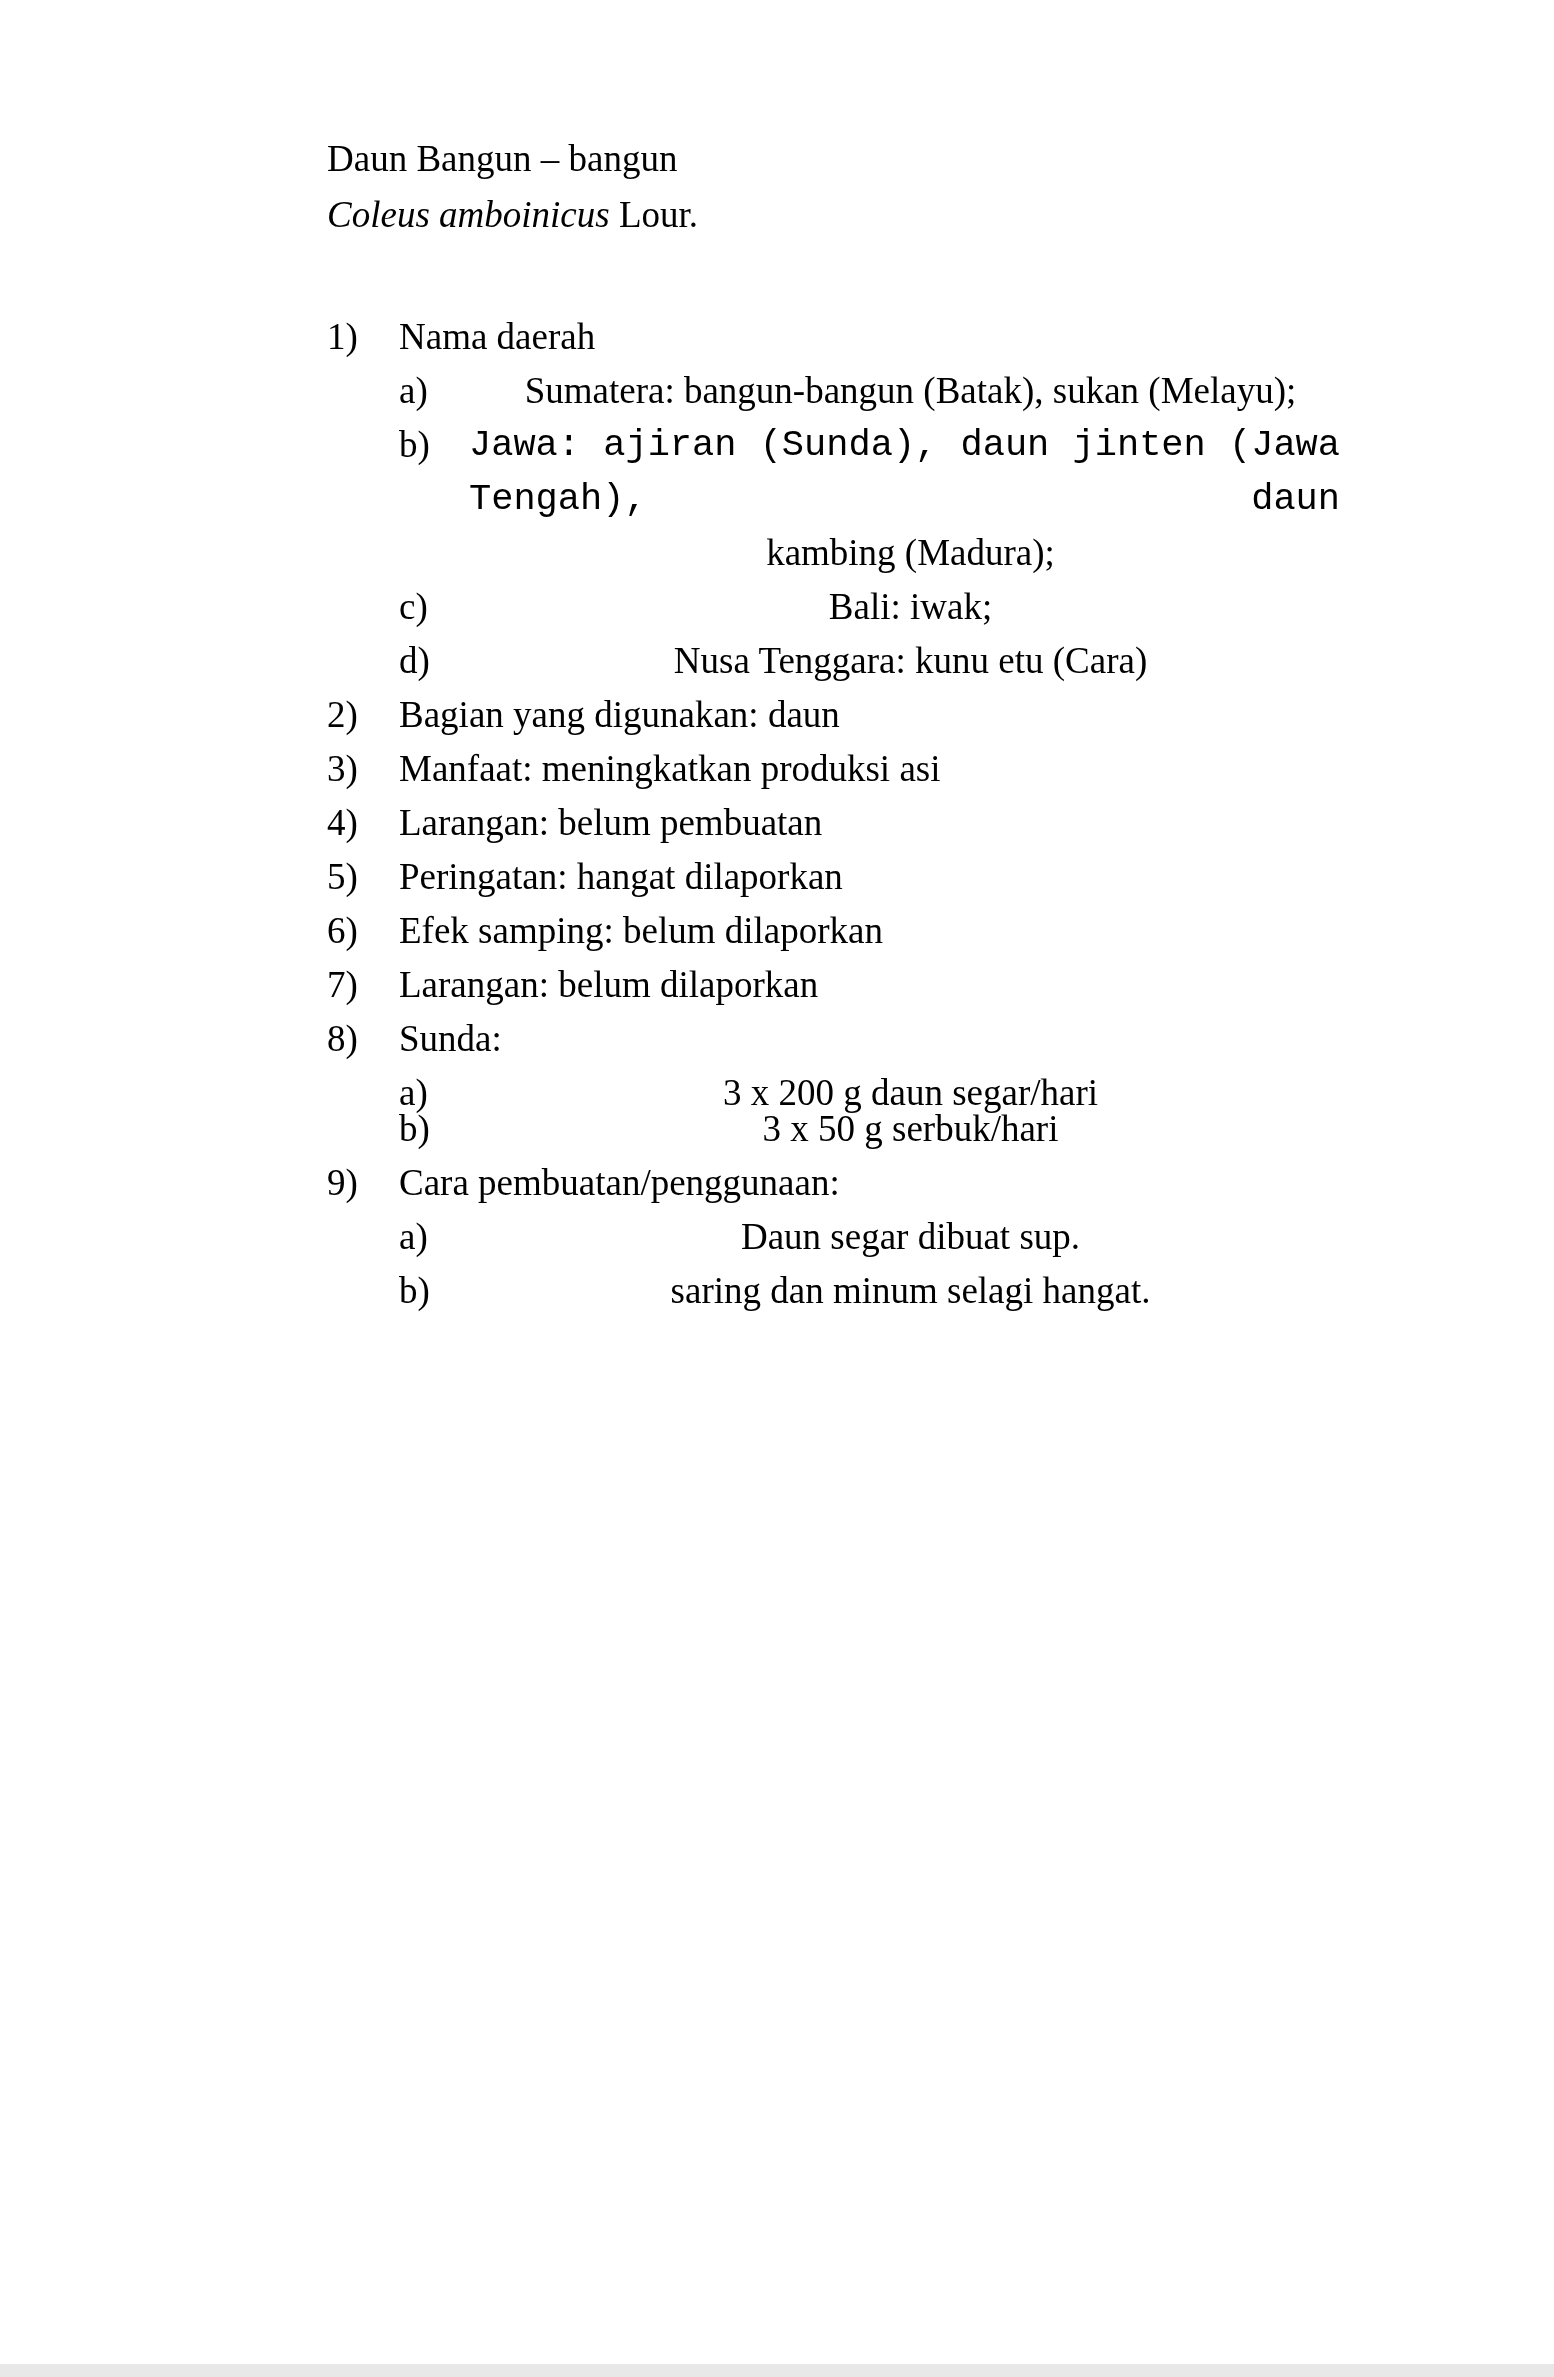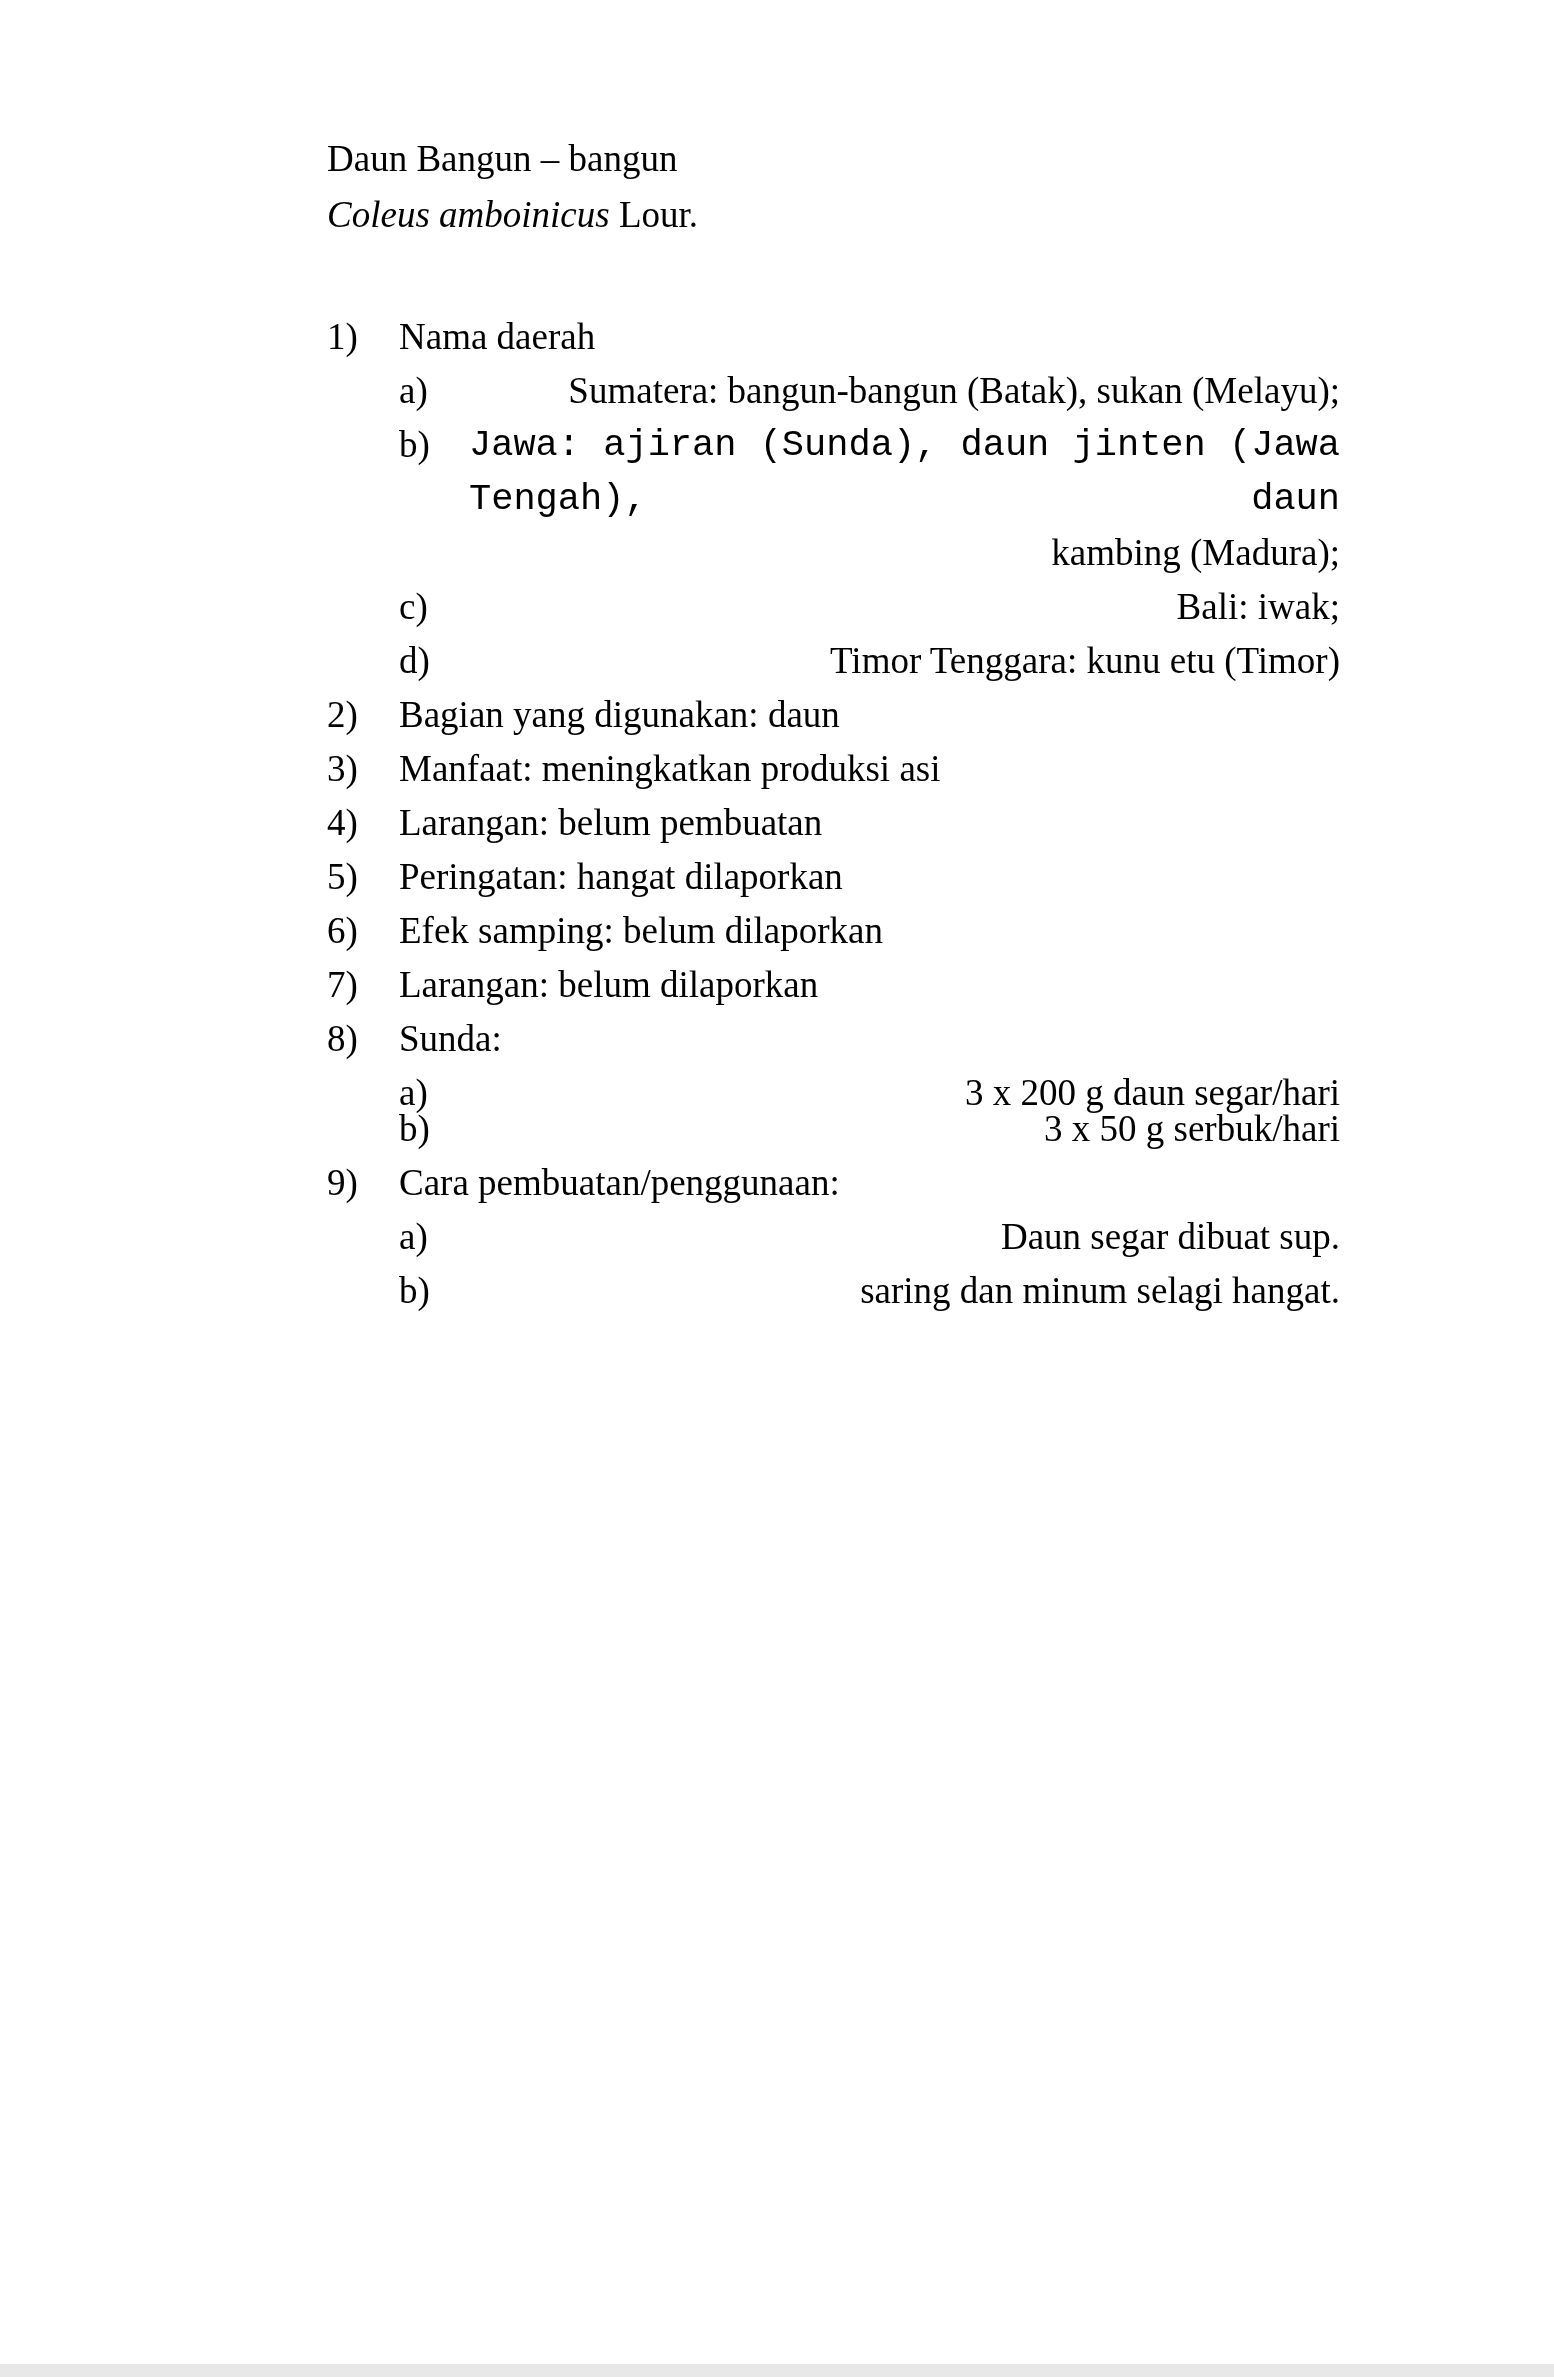--- a/index.html
+++ b/index.html
@@ -31,21 +31,21 @@
   .row.sub .num { width: 70px; flex: 0 0 70px; }
   .row .txt { flex: 1 1 auto; min-width: 0; }
   .row.tight { margin-top: -18.3px; }
 
   .jline {
     text-align: justify;
     text-align-last: justify;
     font-family: Liberation Mono, monospace;
   }
   .jline.wide { margin-right: -34px; }
-  .line { text-align: right; margin-left: 12px; }
+  .line { text-align: center; margin-left: 12px; }
 </style>
 </head>
 <body>
 
 <div class="page">
   <div class="content">
 
     <div class="title-block">
       <div class="title-line">Daun Bangun – bangun</div>
       <div class="title-line"><span class="italic">Coleus amboinicus</span><span> Lour.</span></div>
@@ -76,21 +76,21 @@
       <div class="row sub">
         <div class="num">c)</div>
         <div class="txt">
           <div class="line">Bali: iwak;</div>
         </div>
       </div>
 
       <div class="row sub">
         <div class="num">d)</div>
         <div class="txt">
-          <div class="line">Timor Tenggara: kunu etu (Timor)</div>
+          <div class="line">Nusa Tenggara: kunu etu (Cara)</div>
         </div>
       </div>
 
       <div class="row main">
         <div class="num">2)</div>
         <div class="txt">Bagian yang digunakan: daun</div>
       </div>
 
       <div class="row main">
         <div class="num">3)</div>

